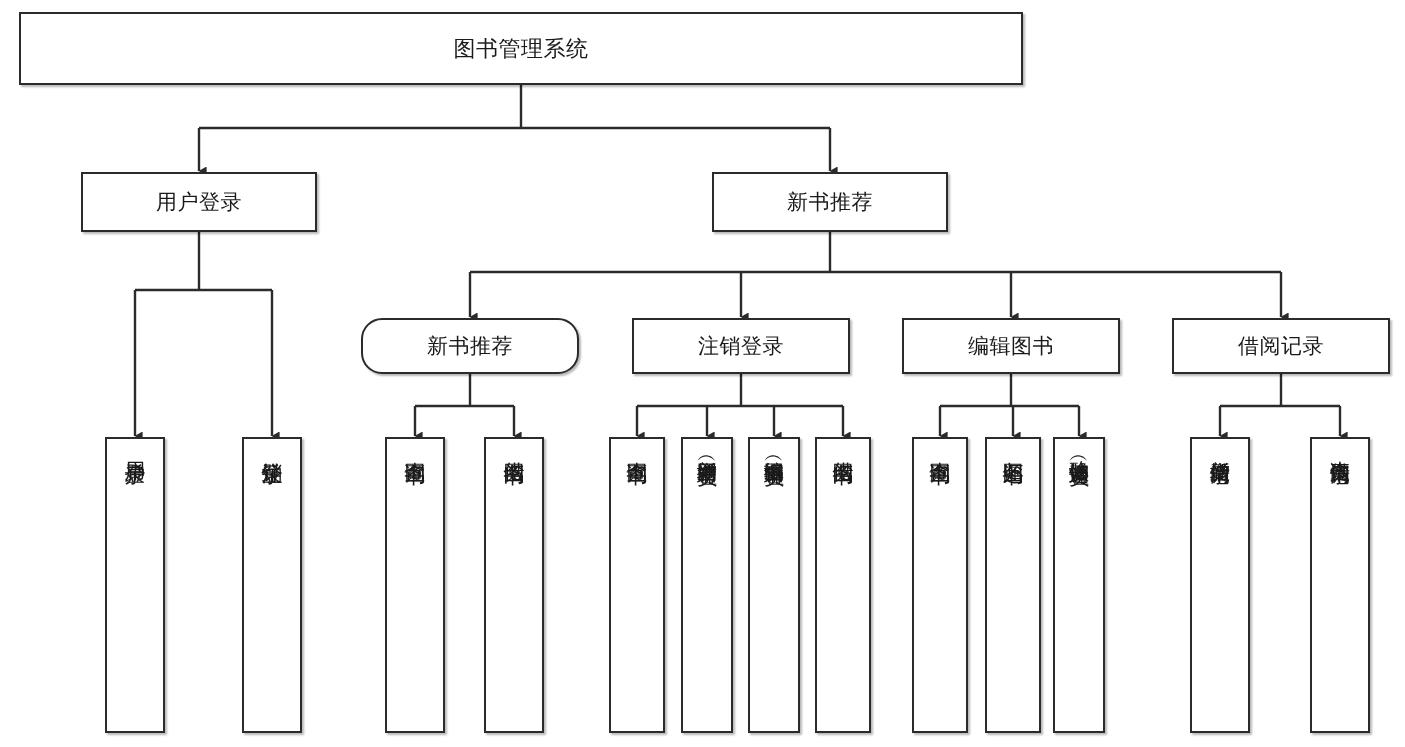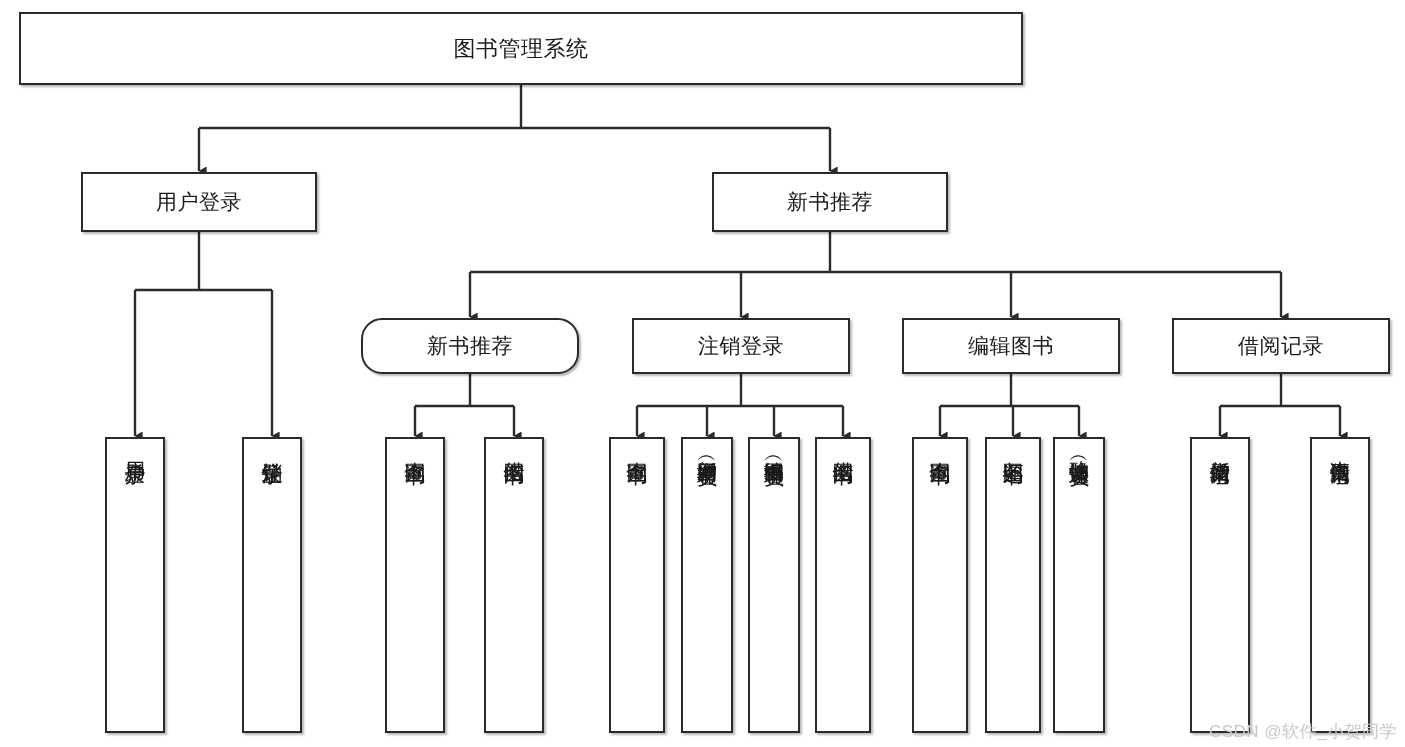--- a/index.html
+++ b/index.html
@@ -181,14 +181,13 @@
         <span class="label">确认归还（管理员）</span>
       </div>
       <div class="node vert tall" style="left: 1190px; top: 437px; width: 60px; height: 296px;">
         <span class="label">新增借阅记录</span>
       </div>
       <div class="node vert tall" style="left: 1310px; top: 437px; width: 60px; height: 296px;">
         <span class="label">查询借阅记录</span>
       </div>
     </div>
 
-  <div class="watermark">CSDN @软件_小贺同学</div>
 </div>
 
 </body></html>

